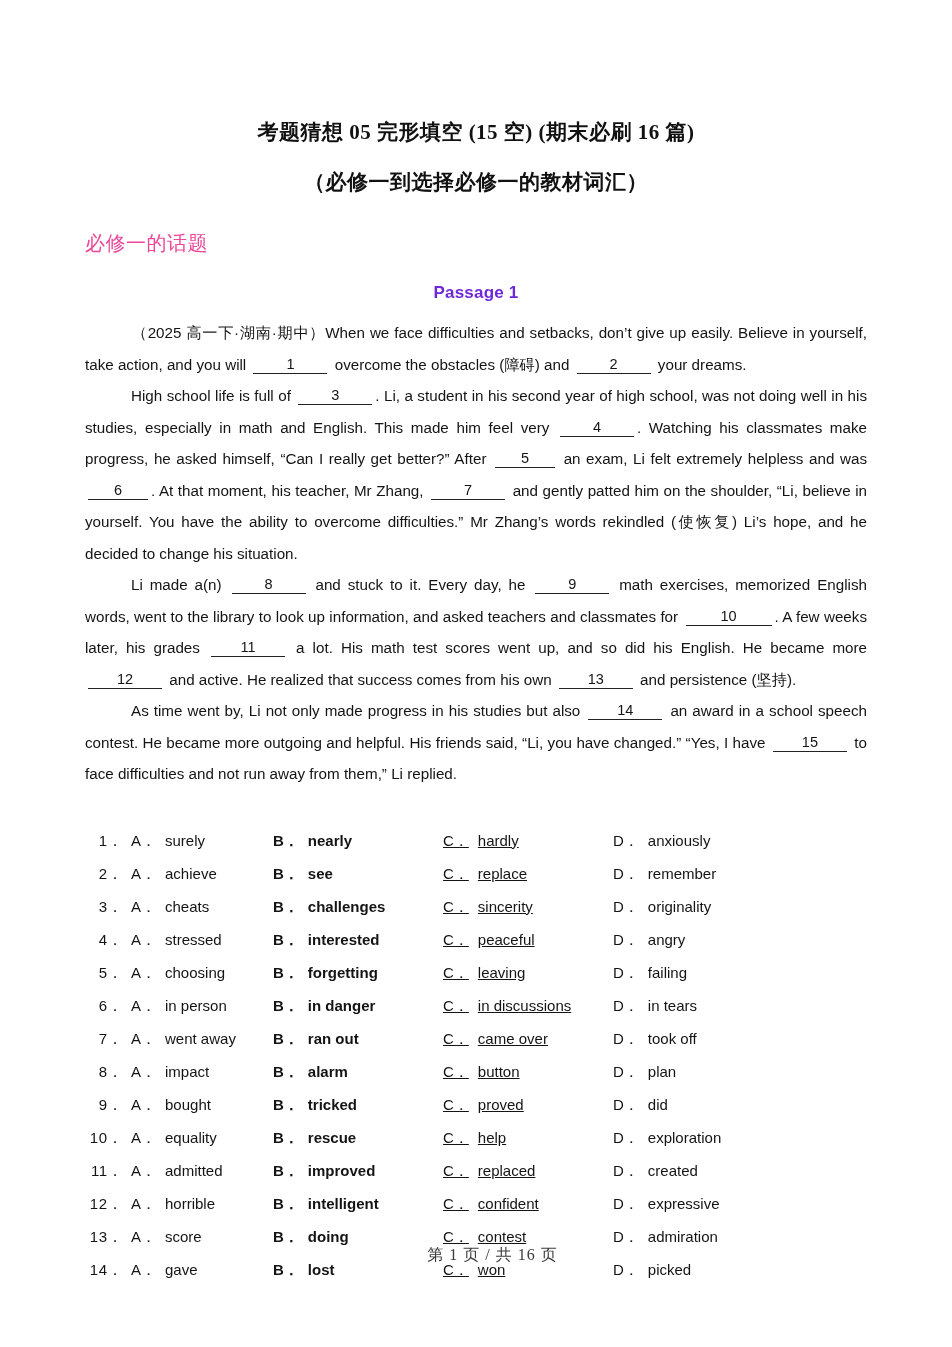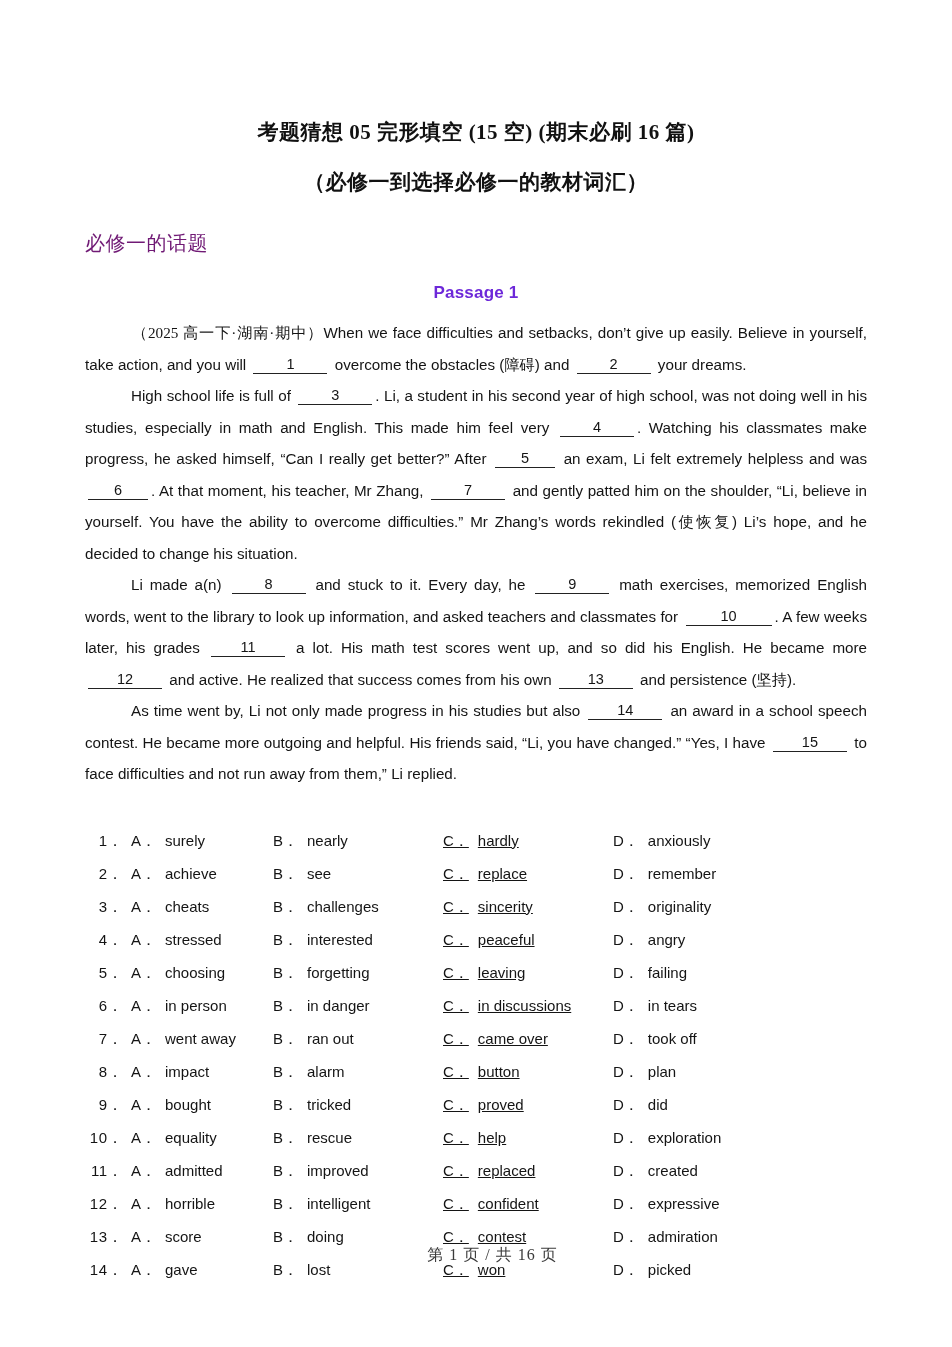--- a/index.html
+++ b/index.html
@@ -32,21 +32,21 @@
     color: #111;
     margin: 0;
     padding: 0 60px;
   }
   #title-line1 { margin-top: 118px; }
   #title-line2 { margin-top: 22px; }
 
   .section-heading {
     font-family: "Liberation Serif", serif;
     font-size: 20px;
-    color: #701a75;
+    color: #ec4899;
     margin: 34px 0 0 85px;
     letter-spacing: 0.5px;
   }
 
   .passage-heading {
     text-align: center;
     font-weight: bold;
     font-size: 17px;
     color: #6d28d9;
     margin: 26px 0 0 0;
@@ -63,21 +63,21 @@
     line-height: 31.5px;
     text-align: justify;
     text-justify: inter-word;
     margin: 0;
     color: #141414;
   }
   .para + .para { margin-top: 0px; }
   .indent { display: inline-block; width: 46px; }
 
   .src {
-    font-family: Liberation Serif, serif;
+    font-family: Liberation Sans, sans-serif;
   }
 
   
   .blank {
     display: inline-block;
     min-width: 74px;
     text-align: center;
     border-bottom: 1.4px solid #222;
     line-height: 17px;
     margin: 0 3px;
@@ -107,21 +107,21 @@
     flex: 0 0 auto;
     letter-spacing: 0.5px;
   }
   .opt {
     flex: 0 0 auto;
     white-space: nowrap;
     margin-top: 20px;
   }
   .opt .letter { margin-right: 9px; }
   .opt-a { width: 142px; }
-  .opt-b { width: 170px; }
+  .opt-b { width: 170px; font-weight: bold; }
   .opt-c { width: 170px; text-decoration: underline; }
   .opt-d { width: 170px; }
 
   
   .footer {
     position: absolute;
     left: 0;
     right: 4px;
     top: 1245px;
     text-align: center;

